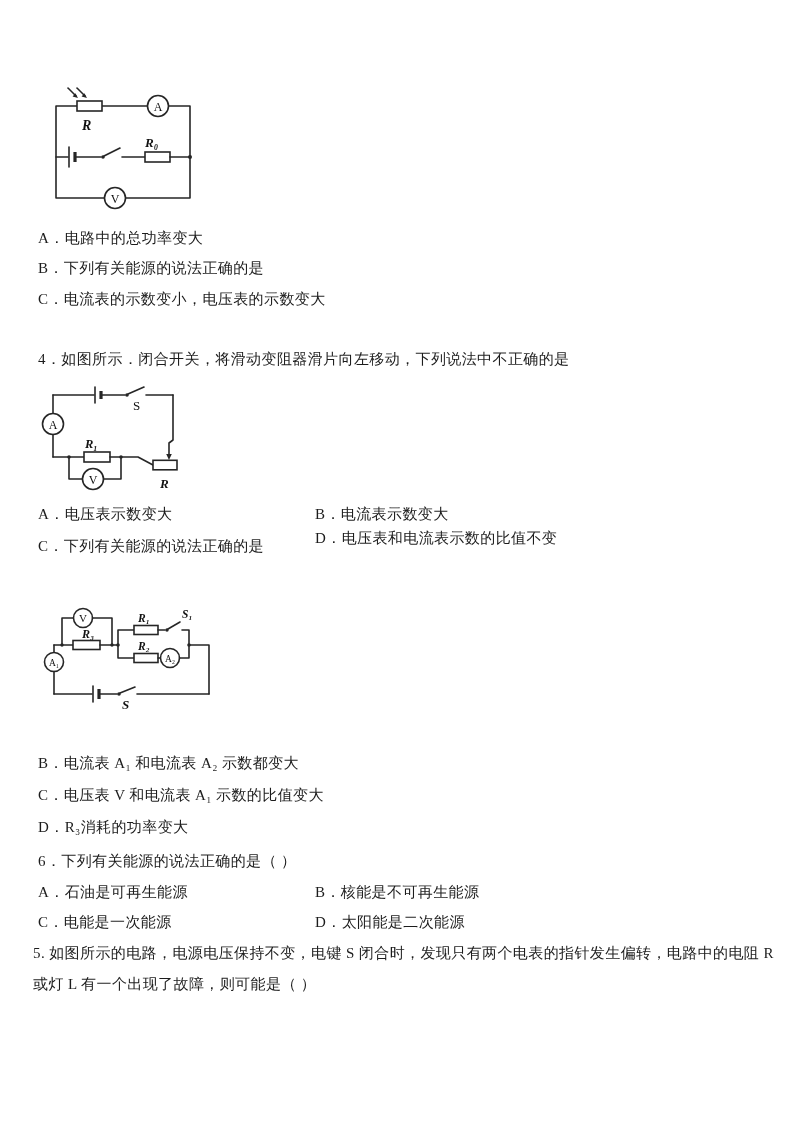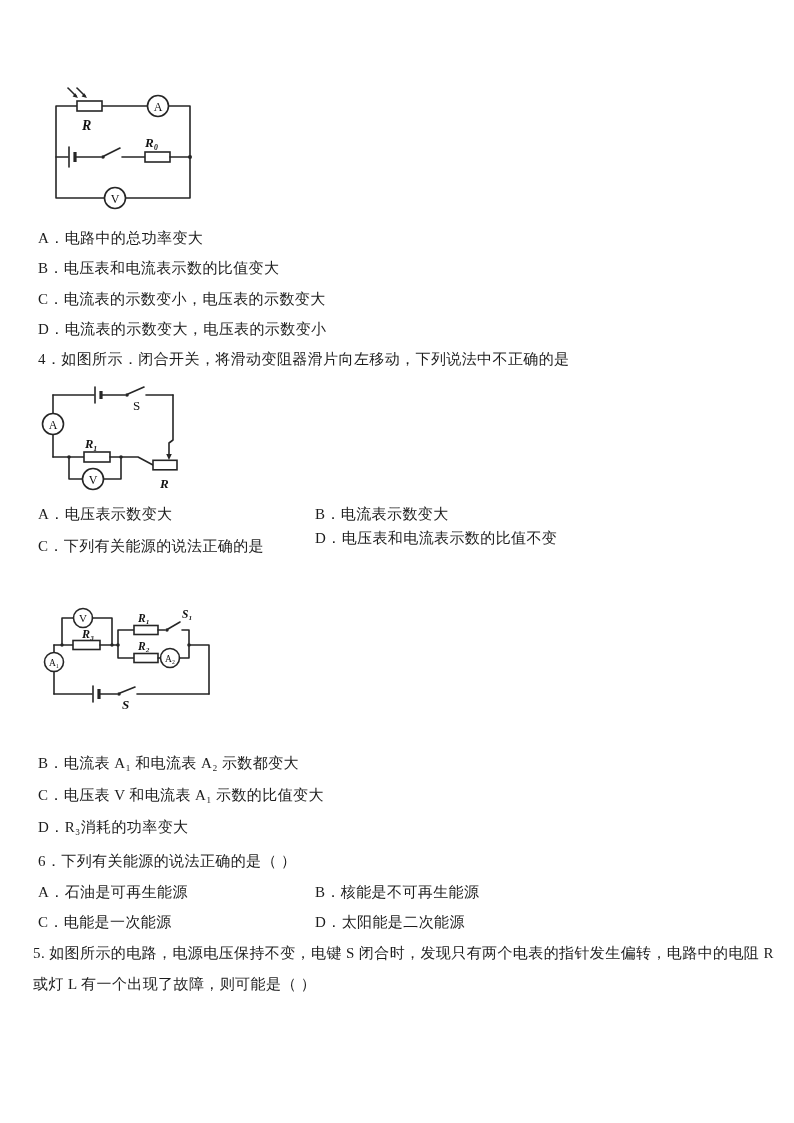--- a/index.html
+++ b/index.html
@@ -70,23 +70,22 @@
       <text class="met" x="112" y="24.5" font-size="12" text-anchor="middle">A</text>
     </g>
 
     <g>
       <circle class="comp" cx="69" cy="112" r="10.5"></circle>
       <text class="met" x="69" y="116.5" font-size="12" text-anchor="middle">V</text>
     </g>
   </svg>
 
   <div class="line" style="top:228px">A．电路中的总功率变大</div>
-  <div class="line" style="top:258px">B．电压表和电流表示数的比值变大</div>
+  <div class="line" style="top:258px">B．下列有关能源的说法正确的是</div>
   <div class="line" style="top:289px">C．电流表的示数变小，电压表的示数变大</div>
-  <div class="line" style="top:319px">D．电流表的示数变大，电压表的示数变小</div>
 
   <div class="line" style="top:349px">4．如图所示．闭合开关，将滑动变阻器滑片向左移动，下列说法中不正确的是</div>
 
   <svg class="fig" style="left:33px; top:384px;" width="170" height="112" viewBox="0 0 170 112">
 
     <g>
       <path class="wire" d="M20 11 H61"></path>
       <line class="wire" x1="62" y1="3" x2="62" y2="19"></line>
       <line class="thick" x1="68" y1="7" x2="68" y2="15"></line>
       <path class="wire" d="M68 11 H92"></path>

